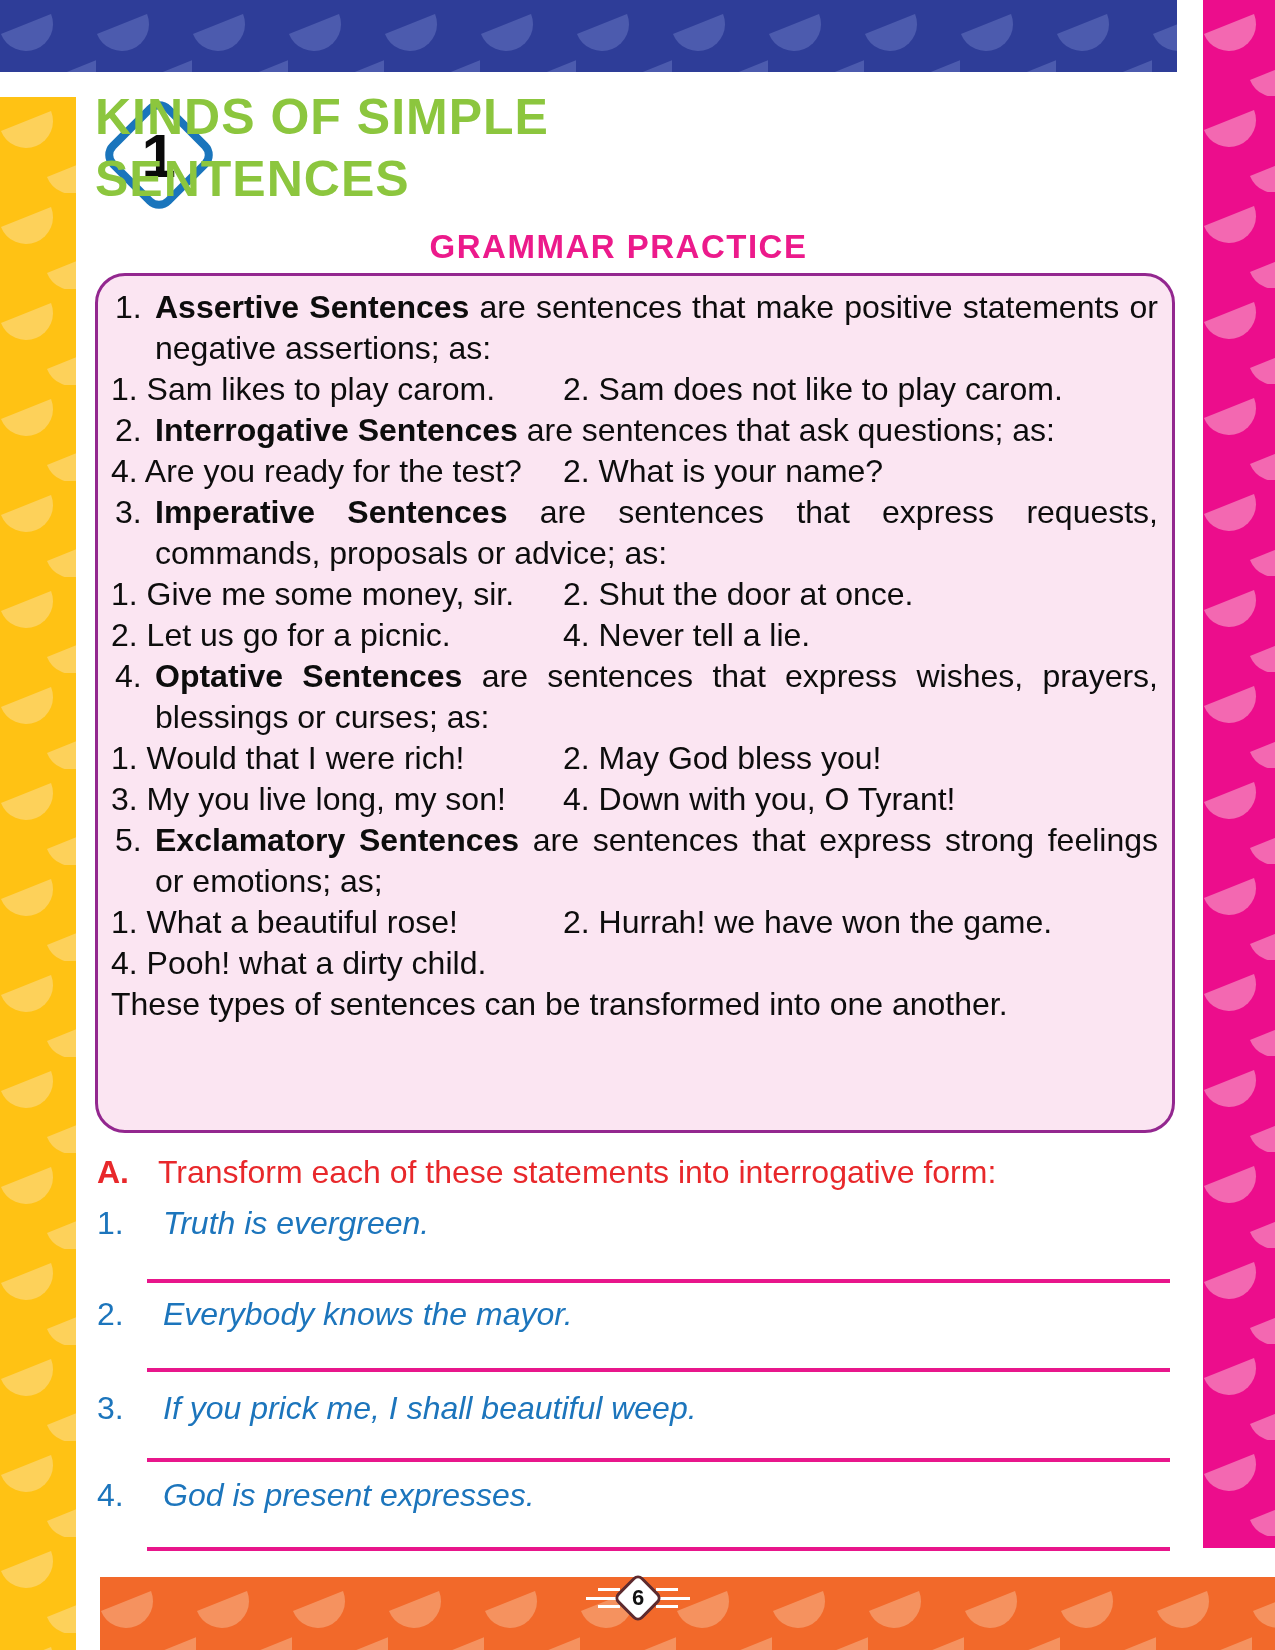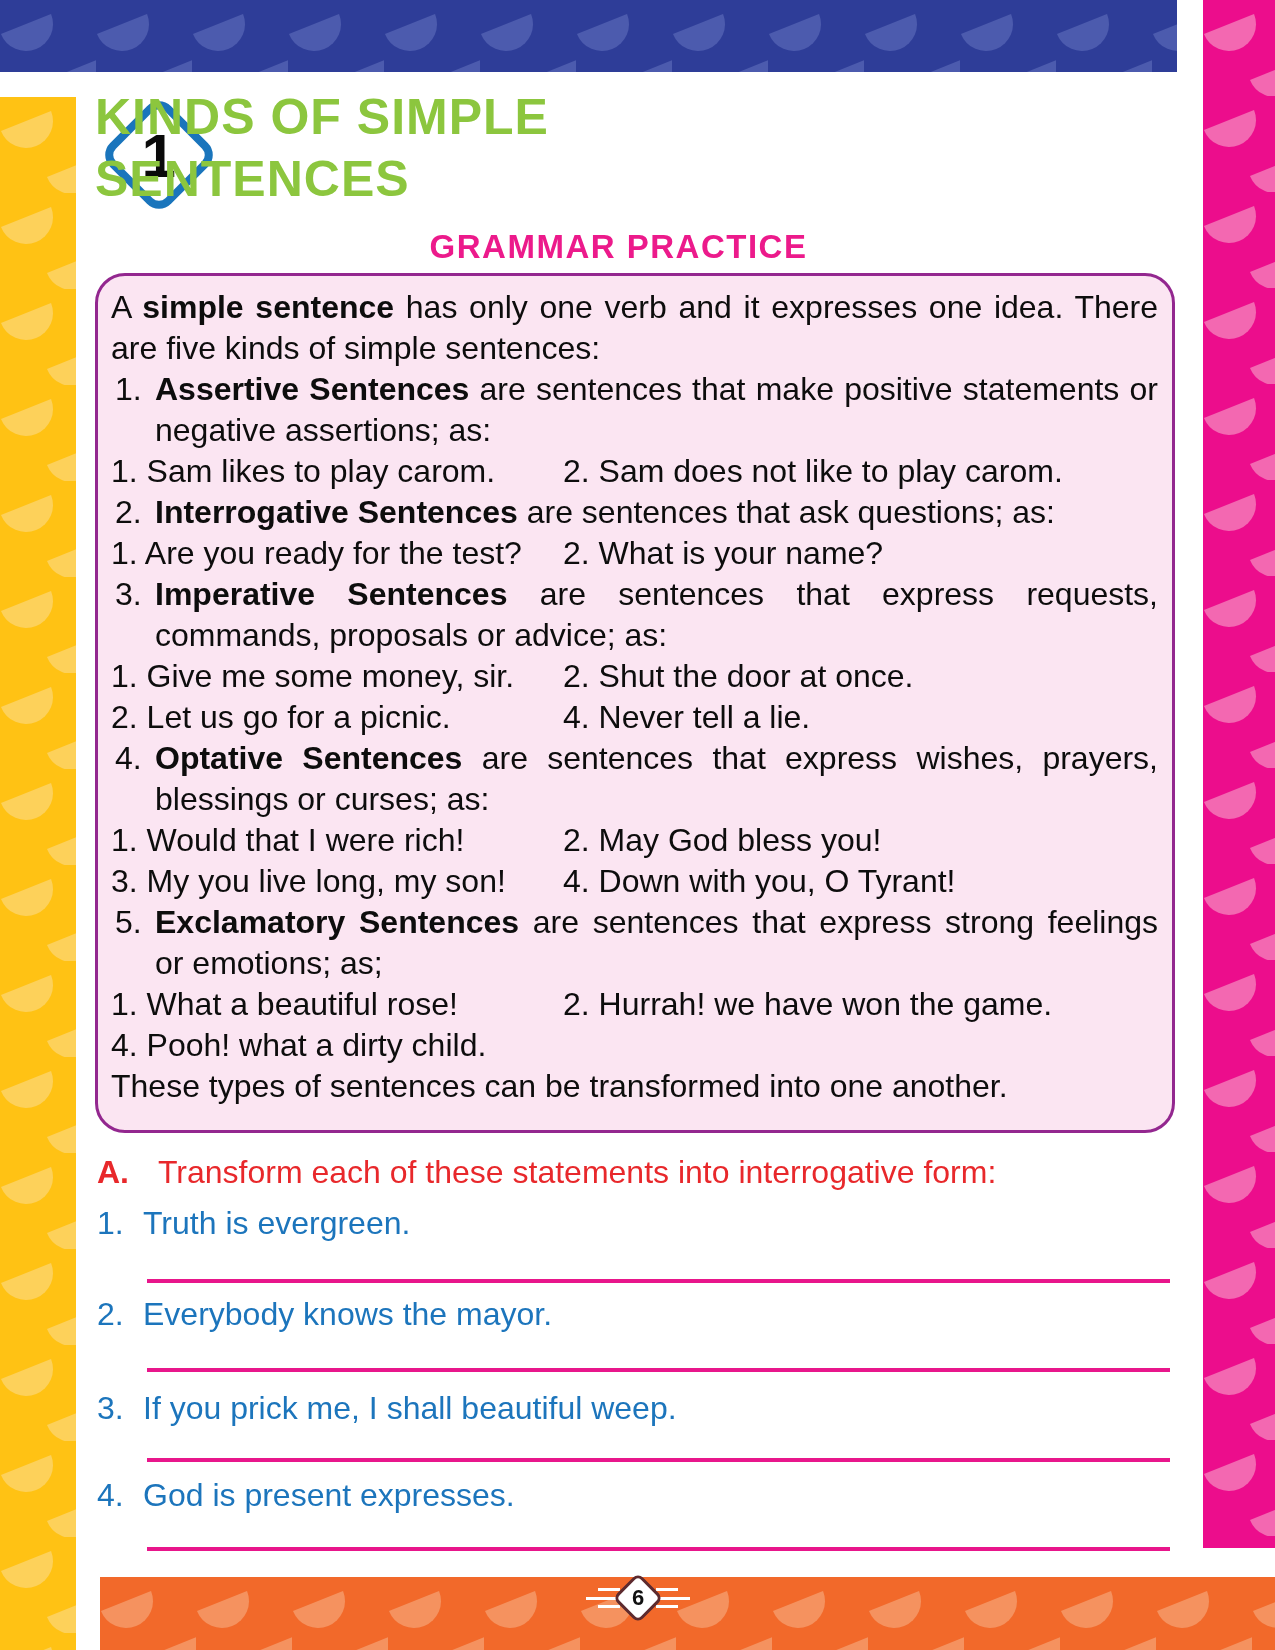--- a/index.html
+++ b/index.html
@@ -53,21 +53,21 @@
   }
   .exercise-label { position:absolute; left:2px; font-weight:bold; }
   .exercise-instruction { display:block; margin-left:63px; }
 
   .exercise-layer { position:absolute; left:0; top:0; width:1275px; height:1650px; }
   .exercise-row {
     position:absolute; left:95px; width:1080px; height:82px;
     font-size:32px; line-height:40px; color:#1C75BC;
   }
   .ex-item-num  { position:absolute; left:2px; }
-  .ex-item-text { position:absolute; left:48px; }
+  .ex-item-text { position:absolute; left:68px;font-style:italic; }
   .answer-line  { position:absolute; left:52px; width:1023px; height:4px; background:#E8168B; }
 
   .page-emblem {
     position:absolute; left:620px; top:1580px; width:36px; height:36px;
     box-sizing:border-box; background:#fff; border:3px solid #5d2a2e;
     border-radius:7px; transform:rotate(45deg);
     display:flex; align-items:center; justify-content:center; z-index:3;
   }
   .page-emblem-number { transform:rotate(-45deg); font-size:22px; font-weight:bold; color:#111; }
   .emblem-lines {
@@ -141,35 +141,32 @@
     <span class="chapter-badge-number">1</span>
   </div>
 
   <div class="page-title">
     <span>KINDS OF SIMPLE</span>
     <span>SENTENCES</span>
   </div>
   <div class="page-subtitle">GRAMMAR PRACTICE</div>
 
   <div class="info-box">
-    <div class="box-intro">
-      <span>A </span><span class="bold">simple sentence</span><span> has only one verb and it expresses one idea. There are five kinds of simple sentences:</span>
-    </div>
     <div>
         <div class="box-item">
           <div class="item-head"><span class="num">1.</span><span class="bold">Assertive Sentences</span><span> are sentences that make positive statements or negative assertions; as:</span></div>
           <div class="ex-row">
             <span class="ex-cell">1. Sam likes to play carom.</span>
             <span class="ex-cell">2. Sam does not like to play carom.</span>
           </div>
         </div>
         <div class="box-item">
           <div class="item-head"><span class="num">2.</span><span class="bold">Interrogative Sentences</span><span> are sentences that ask questions; as:</span></div>
           <div class="ex-row">
-            <span class="ex-cell">1. Are you ready for the test?</span>
+            <span class="ex-cell">4. Are you ready for the test?</span>
             <span class="ex-cell">2. What is your name?</span>
           </div>
         </div>
         <div class="box-item">
           <div class="item-head"><span class="num">3.</span><span class="bold">Imperative Sentences</span><span> are sentences that express requests, commands, proposals or advice; as:</span></div>
           <div class="ex-row">
             <span class="ex-cell">1. Give me some money, sir.</span>
             <span class="ex-cell">2. Shut the door at once.</span>
           </div>
           <div class="ex-row">

